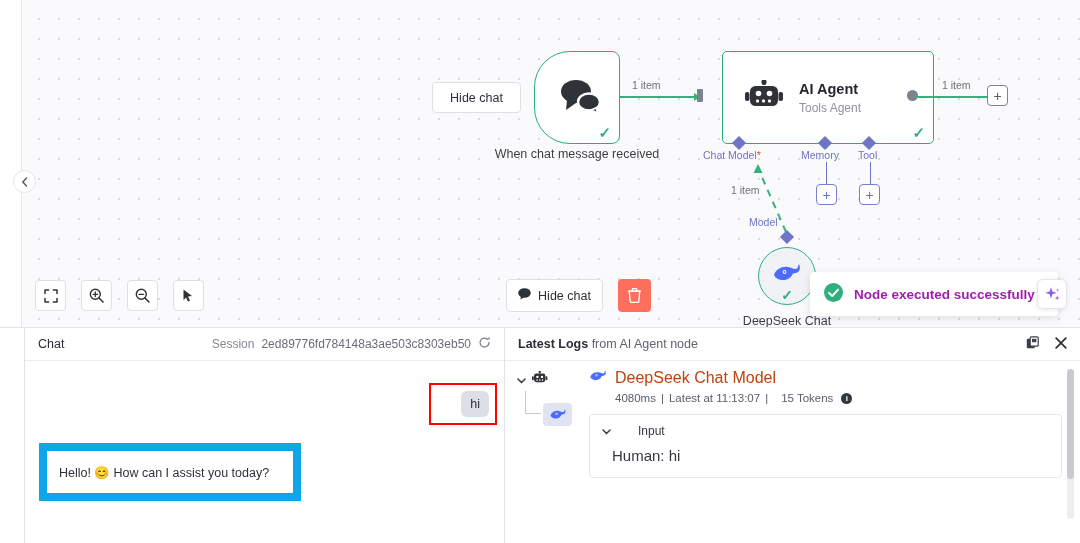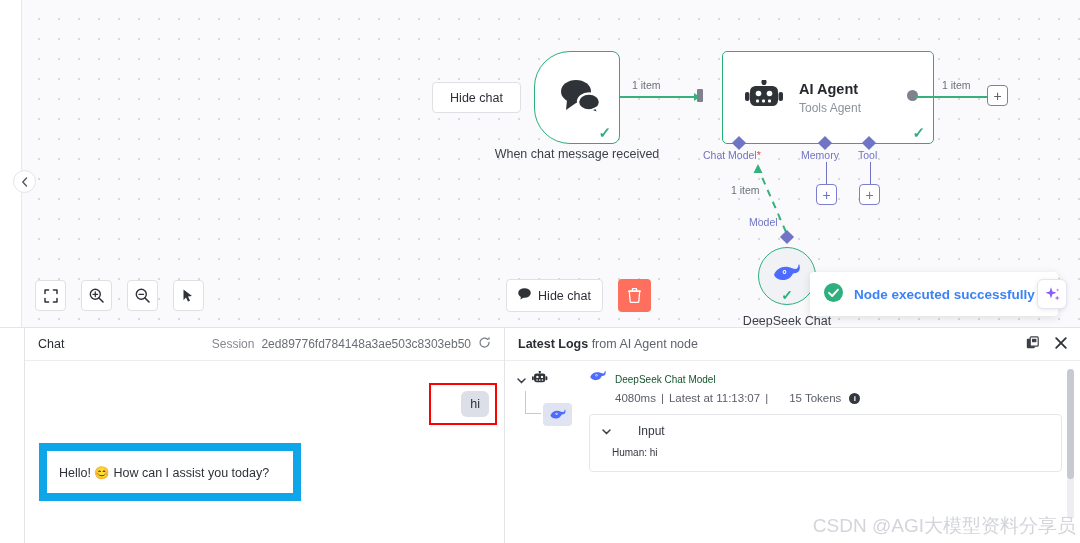--- a/index.html
+++ b/index.html
@@ -112,21 +112,21 @@
   }
   .cap-model { left: 700px; top: 313px; width: 130px; }
 
   
   .toast {
     position: absolute; left: 788px; top: 272px; width: 248px; height: 44px;
     background: #ffffff; border-radius: 4px;
     box-shadow: 0 2px 9px rgba(30,35,50,.13);
     display: flex; align-items: center; padding-left: 14px; gap: 11px;
   }
-  .toast-text { font-size: 13.5px; color: #3b82f6; font-weight: bold; }
+  .toast-text { font-size: 13.5px; color: #a21caf; font-weight: bold; }
   .sparkle-btn {
     position: absolute; left: 1037px; top: 279px; width: 30px; height: 30px;
     border-radius: 6px; background: #ffffff; border: 1px solid #e6e3f3;
     box-shadow: 0 1px 4px rgba(30,35,50,.10);
     display: flex; align-items: center; justify-content: center; cursor: pointer;
   }
 
   
   .tip-btn {
     position: absolute; left: 410px; top: 82px; width: 89px; height: 31px;
@@ -203,37 +203,37 @@
     border-left: 1.3px solid #c6c9d0; border-bottom: 1.3px solid #c6c9d0;
   }
   .tree-chip {
     position: absolute; left: 26px; top: 32px;
     width: 29px; height: 23px; border-radius: 4px; background: #dfe3f2;
     display: flex; align-items: center; justify-content: center; cursor: pointer;
   }
 
   .log-main { position: absolute; left: 84px; top: 8px; right: 18px; }
   .log-head { display: flex; align-items: flex-start; gap: 8px; }
-  .log-name { font-size: 10px; color: #14532d; }
+  .log-name { font-size: 16px; color: #c2410c; }
   .log-meta { font-size: 11.5px; color: #5a5e66; margin-top: 5px; display: flex; align-items: center; gap: 5px; }
   .info-ic {
     display: inline-flex; width: 11px; height: 11px; border-radius: 50%;
     background: #33373f; color: #fff; font-size: 8px; font-weight: bold;
     align-items: center; justify-content: center; margin-left: 3px;
   }
 
   .sect {
     margin-top: 10px; border: 1px solid #e6e7ea; border-radius: 4px;
     background: #ffffff;
   }
   .sect-head {
     display: flex; align-items: center; gap: 27px; padding: 9px 12px;
     font-size: 12px; color: #33373f; cursor: pointer;
   }
-  .sect-body { padding: 0 12px 13px 22px; font-size: 10px; color: #33373f; }
+  .sect-body { padding: 0 12px 13px 22px; font-size: 15px; color: #33373f; }
 
   .scrollbar {
     position: absolute; right: 6px; top: 8px; width: 7px; height: 150px;
     background: #eceef1; border-radius: 4px;
   }
   .scrollthumb {
     position: absolute; top: 0; left: 0; width: 7px; height: 110px;
     background: #c7cad0; border-radius: 4px; cursor: pointer;
   }
 
@@ -492,21 +492,21 @@
                 <circle cx="12.5" cy="10" r="0.9" fill="#4d6bfe"></circle>
               </svg>
             </span>
             <span>
               <span class="log-name">DeepSeek Chat Model</span>
               <span class="log-meta">
                 <span>4080ms</span>
                 <span>|</span>
                 <span>Latest at 11:13:07</span>
                 <span>|</span>
-                <span style="margin-left:16px">15 Tokens</span>
+                <span style="margin-left:8px">15 Tokens</span>
                 <span class="info-ic">i</span>
               </span>
             </span>
           </div>
 
           <div class="sect">
             <div class="sect-head">
               <span>
                 <svg width="9" height="6" viewBox="0 0 9 6">
                     <path d="M1 1 L4.5 4.6 L8 1" stroke="#3c4049" stroke-width="1.5" fill="none" stroke-linecap="round" stroke-linejoin="round"></path>
@@ -519,14 +519,13 @@
 
         </div>
 
         <div class="scrollbar">
           <div class="scrollthumb"></div>
         </div>
       </div>
     </div>
   </div>
 
-  <div class="watermark">CSDN @AGI大模型资料分享员</div>
 </div>
 
 </body></html>

